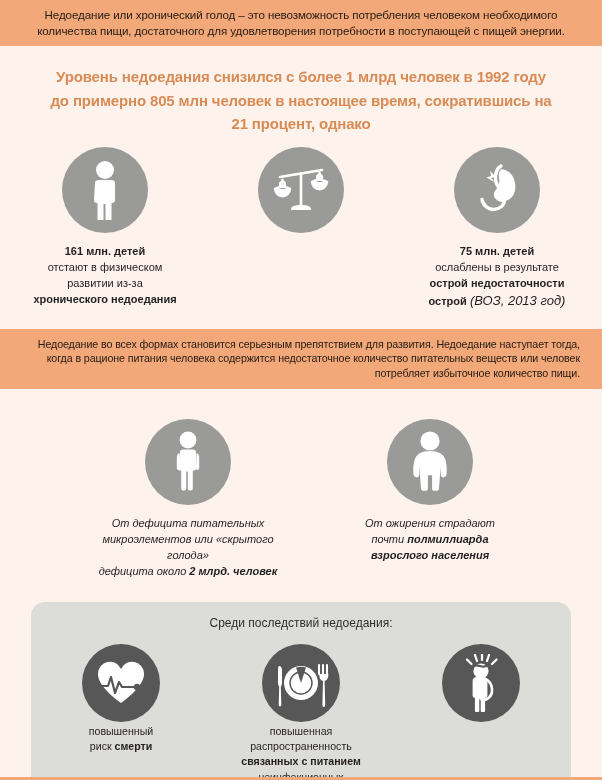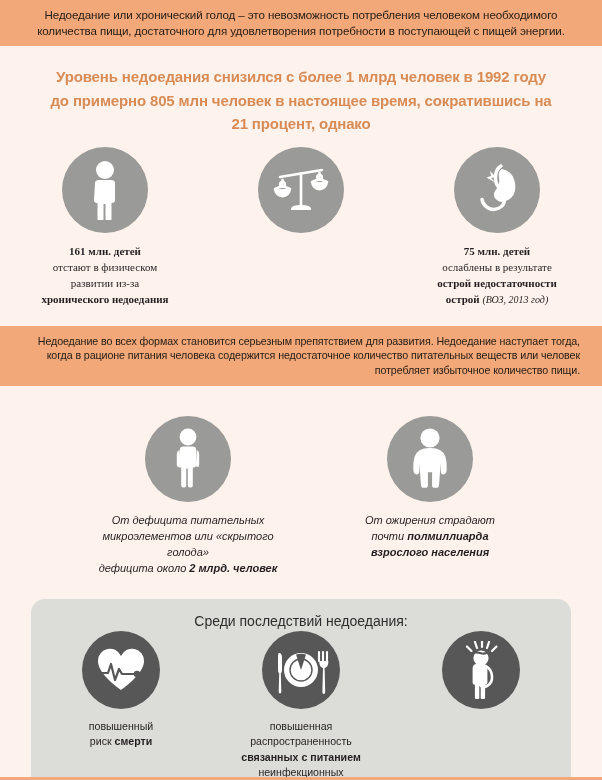--- a/index.html
+++ b/index.html
@@ -71,53 +71,53 @@
   .c-dark  { background: #575757; }
 
   .caption {
     text-align: center;
     font-size: 11px;
     line-height: 1.45;
     color: #231f20;
     margin-top: 11px;
   }
   .caption b { font-weight: bold; }
-  .caption i { font-style: italic; font-weight: normal; font-size: 10px; }
+  .caption i { font-style: italic; font-weight: normal; font-size: 13px; }
 
   
   #section-one { padding-top: 12px; }
   #section-one .row { gap: 26px; padding: 0 20px; }
   #section-one .circle { width: 86px; height: 86px; }
-  #section-one .cell { width: 176px; font-family: Liberation Serif, serif; }
+  #section-one .cell { width: 176px; }
 
   
   #section-two { padding-top: 28px; }
   #section-two .row { gap: 58px; font-style: italic; }
   #section-two .circle { width: 86px; height: 86px; }
   #section-two .cell { width: 200px; }
   #section-two .cell.narrow { width: 168px; justify-content: center; }
 
   
   #consequences-panel {
     margin: 22px auto 0 auto;
     width: 540px;
     background: #dcdcd8;
     border-radius: 14px;
     padding: 14px 12px 18px 12px;
   }
   .panel-title {
     text-align: center;
-    font-size: 14px;
+    font-size: 12px;
     color: #2d2d2d;
-    margin-bottom: 2px;
+    margin-bottom: 14px;
   }
   #consequences-panel .row { gap: 24px; }
   #consequences-panel .circle { width: 78px; height: 78px; }
   #consequences-panel .cell { width: 162px; }
-  #consequences-panel .caption { font-size: 10.6px; margin-top: 10px; }
+  #consequences-panel .caption { font-size: 10.6px; margin-top: 2px; }
 
   svg { display: block; }
   .footer-rule {
     position: absolute;
     left: 0; bottom: 0;
     width: 602px; height: 3px;
     background: #f2a878;
   }
 </style>
 </head>

